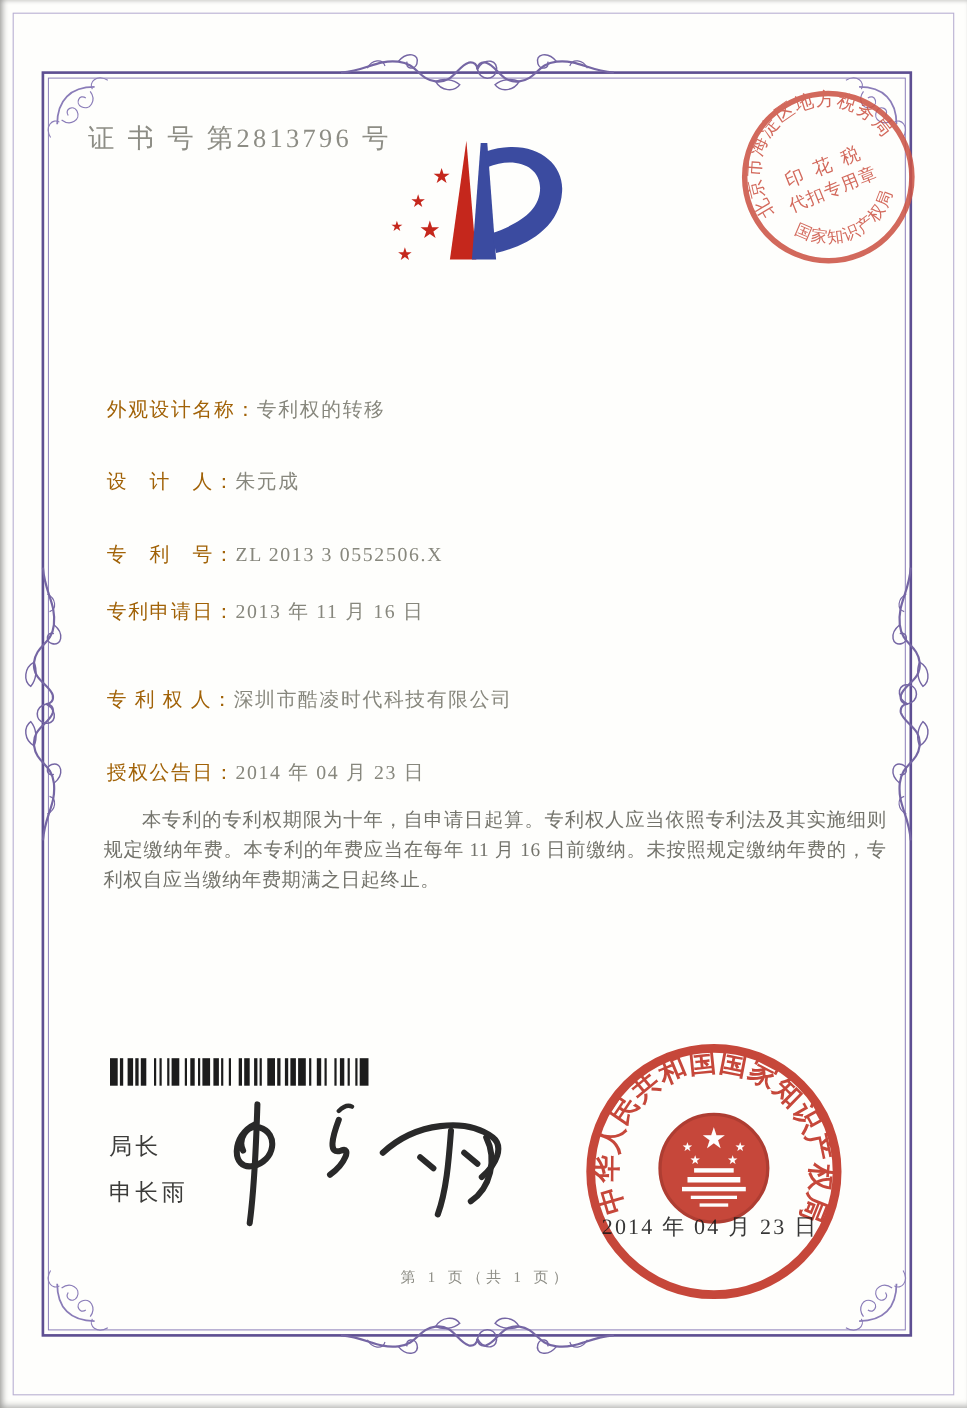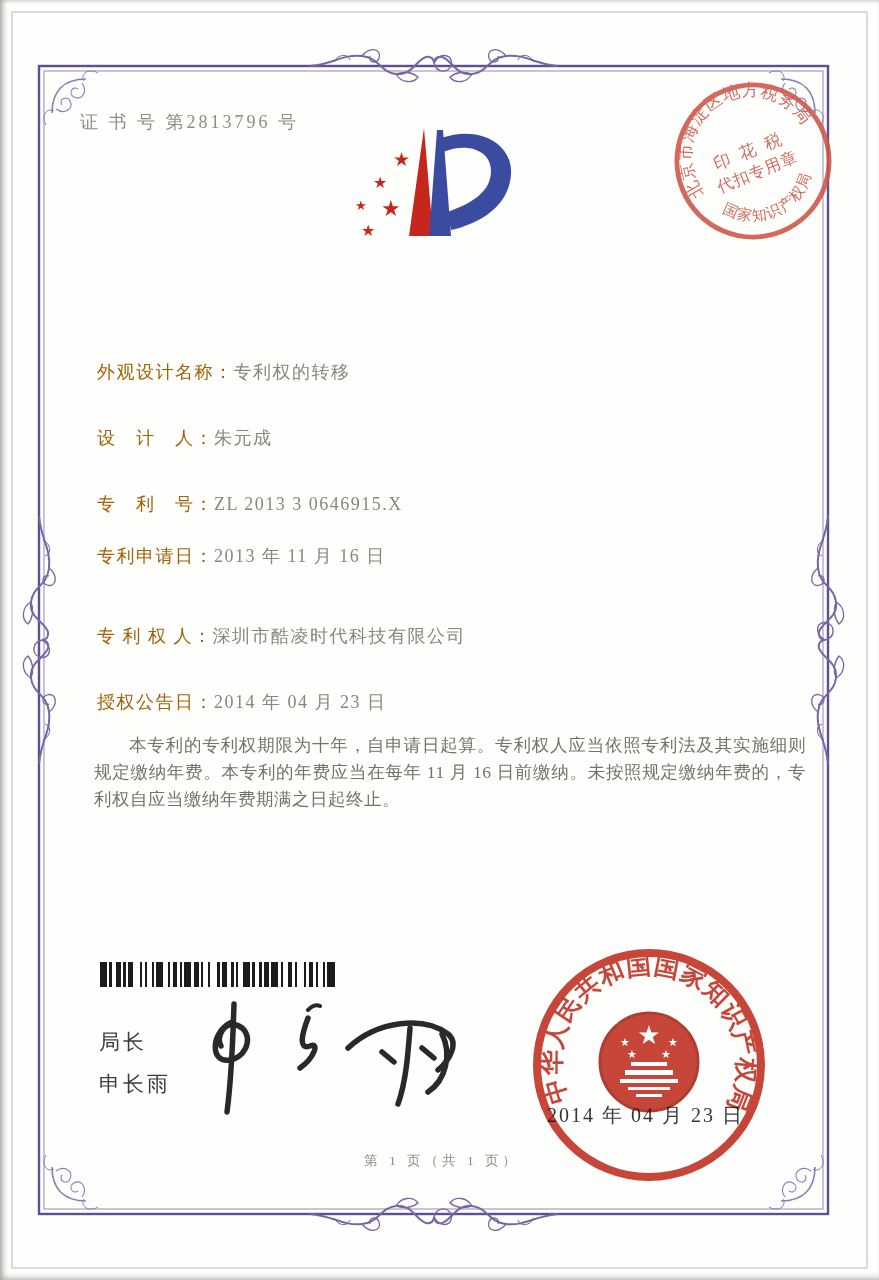--- a/index.html
+++ b/index.html
@@ -5,21 +5,21 @@
   html,body{margin:0;padding:0;background:#e8e8e6;}
   .page{
     position:relative;width:879px;height:1280px;margin:0 auto;
     background:#fefefc;overflow:hidden;
     font-family:"Liberation Serif","DejaVu Serif",serif;
     box-shadow:inset 6px 0 6px -4px #9a9a98, inset 0 -6px 6px -4px #b8b8b6, inset 0 4px 4px -3px #cfcfcd;
   }
   svg{display:block}
   .frame-svg{position:absolute;left:0;top:0;z-index:1;pointer-events:none}
 
-  .cert-no{position:absolute;left:80px;top:110px;font-size:18px;letter-spacing:3px;color:#8d8d85;z-index:3}
+  .cert-no{position:absolute;left:80px;top:110px;font-size:24px;letter-spacing:3px;color:#8d8d85;z-index:3}
   .logo{position:absolute;left:337px;top:124px;z-index:3}
   .title{position:absolute;left:0;top:238px;width:879px;text-align:center;
     font-size:45px;font-weight:700;letter-spacing:9px;color:#474745;z-index:3}
 
   .fields{position:absolute;left:97px;top:0;z-index:3}
   .field-row{position:absolute;left:0;white-space:nowrap;font-size:18px;color:#87877d;letter-spacing:1.5px}
   .field-row .lbl{color:#a16207}
   .f0{top:360px}.f1{top:426px}.f2{top:492px}.f3{top:544px}.f4{top:624px}.f5{top:690px}
 
   .body-text{position:absolute;left:94px;top:732px;width:712px;z-index:3;
@@ -96,21 +96,21 @@
     <text x="36" y="64" font-size="16" fill="#c5271c">★</text>
     <text x="18" y="86" font-size="13" fill="#c5271c">★</text>
     <text x="44" y="92" font-size="22" fill="#c5271c">★</text>
     <text x="24" y="112" font-size="16" fill="#c5271c">★</text>
   </svg>
 
 
   <div class="fields">
     <div class="field-row f0"><span class="lbl">外观设计名称：</span><span class="val">专利权的转移</span></div>
     <div class="field-row f1"><span class="lbl">设　计　人：</span><span class="val">朱元成</span></div>
-    <div class="field-row f2"><span class="lbl">专　利　号：</span><span class="val">ZL 2013 3 0646915.X</span></div>
+    <div class="field-row f2"><span class="lbl">专　利　号：</span><span class="val">ZL 2013 3 0552506.X</span></div>
     <div class="field-row f3"><span class="lbl">专利申请日：</span><span class="val">2013 年 11 月 16 日</span></div>
     <div class="field-row f4"><span class="lbl">专 利 权 人：</span><span class="val">深圳市酷凌时代科技有限公司</span></div>
     <div class="field-row f5"><span class="lbl">授权公告日：</span><span class="val">2014 年 04 月 23 日</span></div>
   </div>
 
   <div class="body-text">
     <p>本专利的专利权期限为十年，自申请日起算。专利权人应当依照专利法及其实施细则规定缴纳年费。本专利的年费应当在每年 11 月 16 日前缴纳。未按照规定缴纳年费的，专利权自应当缴纳年费期满之日起终止。</p>
   </div>
 
   <div class="barcode" id="barcode">

